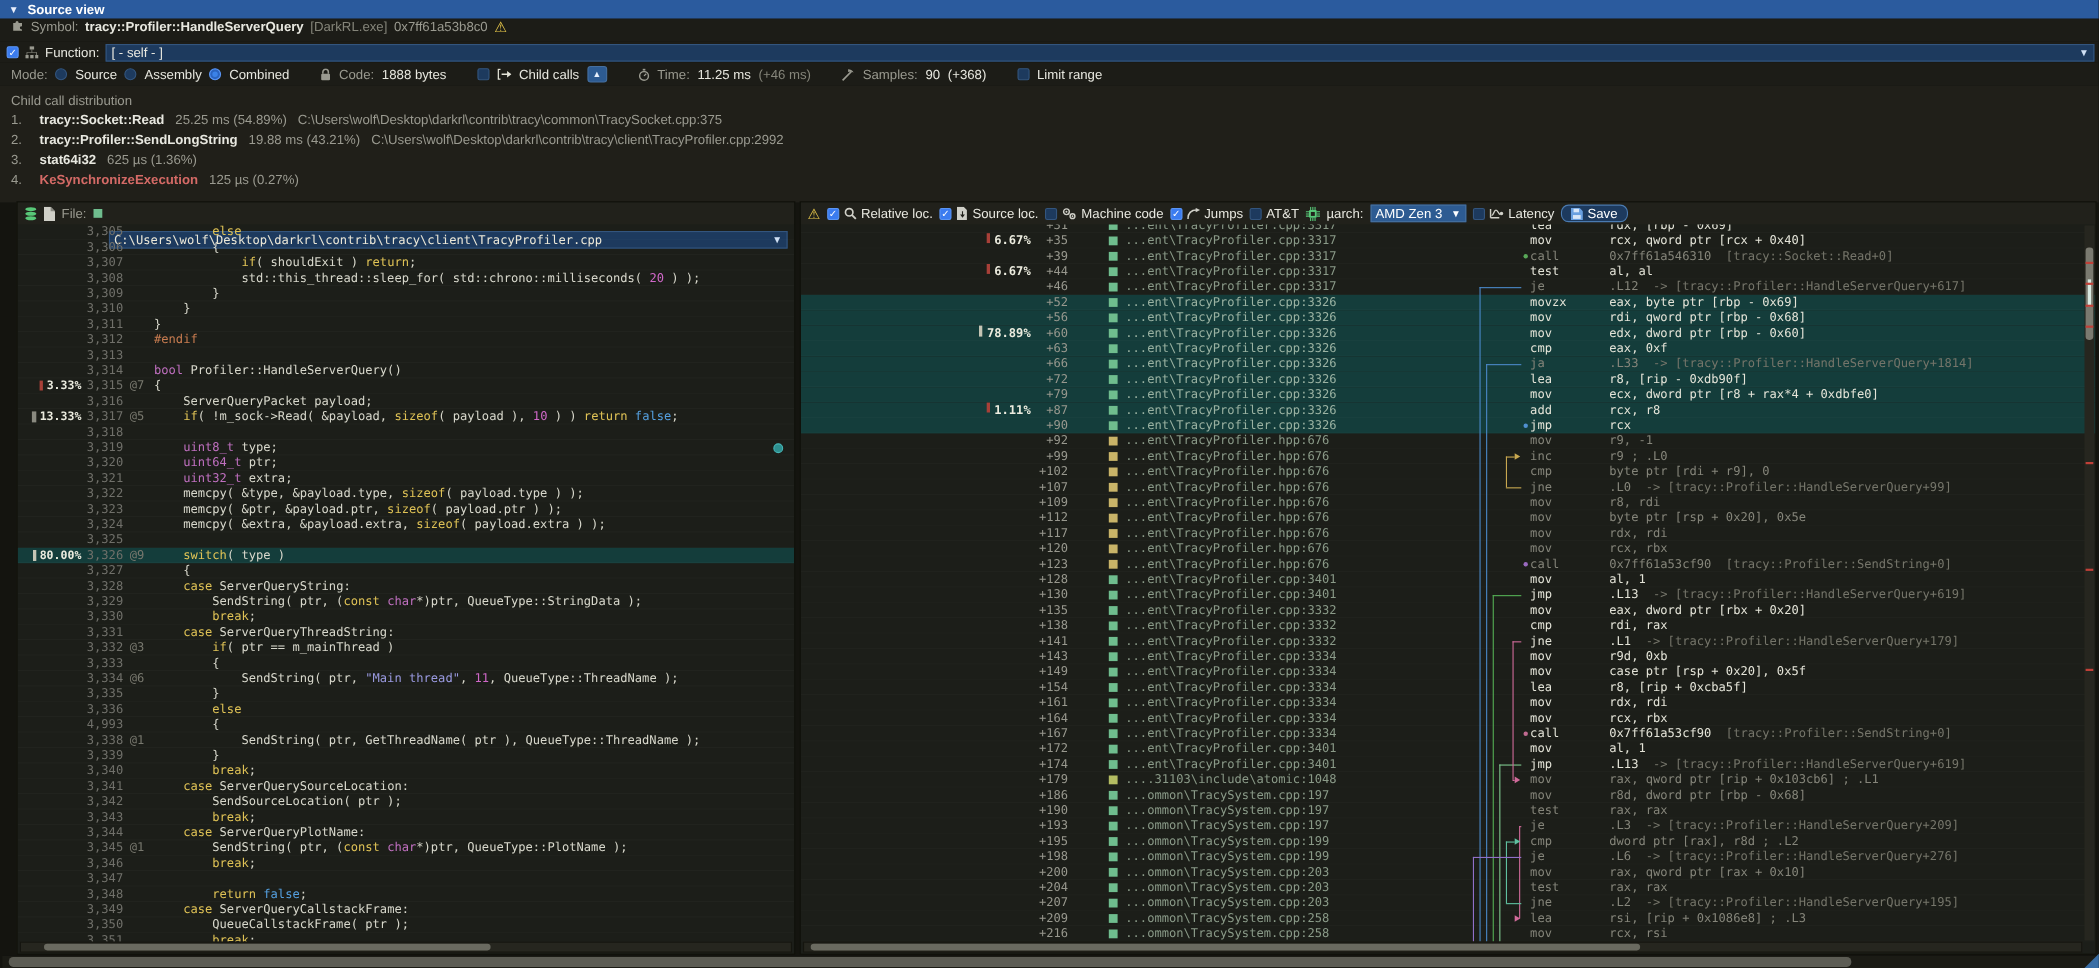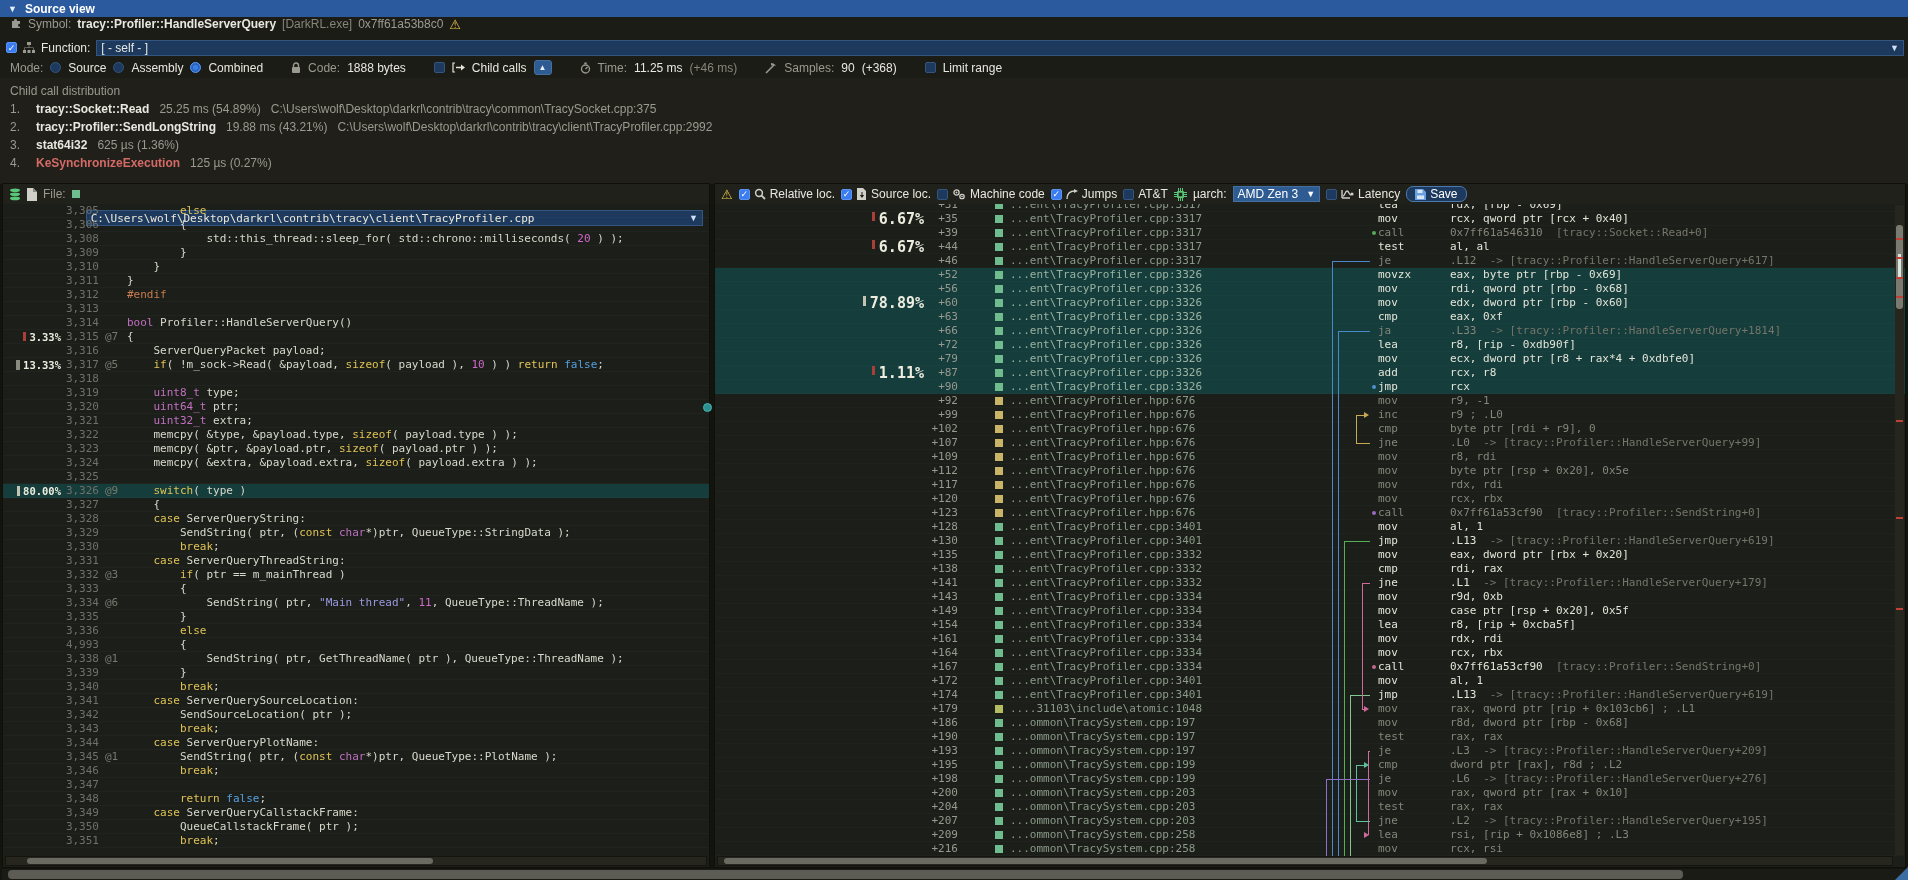--- a/index.html
+++ b/index.html
@@ -39,21 +39,21 @@
   .child-calls { height:106px; padding:4px 10px 0 10px; background:#201f19; }
   .cc-header { color:#9a9a90; height:18px; line-height:18px; }
   .cc-item { height:18px; line-height:18px; display:flex; gap:10px; white-space:nowrap; }
   .cc-idx { color:#9a9a90; width:16px; }
   .cc-name { color:#e8e8e0; font-weight:bold; }
   .cc-name.alert { color:#d46a66; }
   .cc-time { color:#9a9a90; }
   .cc-path { color:#9a9a90; }
 
   
-  .panes { position:absolute; left:2px; right:2px; top:183px; height:685px; display:flex; gap:4px; }
+  .panes { position:absolute; left:15px; right:2px; top:183px; height:685px; display:flex; gap:4px; }
   .pane { background:#1c1e19; border:1px solid #101009; position:relative; overflow:hidden; }
   .pane.left { width:708px; }
   .pane.right { flex:1; }
 
   .pane-header { height:20px; display:flex; align-items:center; gap:6px; padding:0 6px; background:#21211b; }
   .file-combo { flex:1; height:16px;margin-top:48px; }
   .file-combo .path { color:#ece8d8; }
   .sq { width:8px; height:8px; display:inline-block; }
 
   .icon { color:#9a9a90; display:inline-flex; align-items:center; }
@@ -84,21 +84,21 @@
   .save-btn { background:#1d3a5e; border:1px solid #4a7ab0; border-radius:7px; height:16px;
               display:inline-flex; align-items:center; gap:4px; padding:0 8px; color:#fff; }
 
   
   .asm-body { position:relative; height:654px; overflow:hidden; }
   .asm-rows { position:relative; margin-top:-6px; }
   .asm-row { height:14px; line-height:14px; display:flex; align-items:center; white-space:pre;
              font-size:11px; border-bottom:1px solid rgba(255,255,255,0.02); }
   .asm-row.hl { background:#143d3b; }
   .a-pct { width:209px; display:flex; align-items:flex-start; justify-content:flex-end; gap:4px;
-           font-weight:bold; color:#ececdf; font-size:15px; font-family:"DejaVu Sans Mono",monospace; }
+           font-weight:bold; color:#ececdf; font-size:11px; font-family:"DejaVu Sans Mono",monospace; }
   .a-off { width:34px; text-align:right; color:#98988e; }
   .a-pad { width:36px; }
   .a-sq { width:16px; display:flex; align-items:center; justify-content:flex-start; padding-left:1px; }
   .a-loc { width:230px; color:#8a9a88; overflow:hidden; }
   .asm-row.hl .a-loc { color:#9ab2a2; }
   .a-gutter { width:130px; align-self:stretch; position:relative; }
   .a-mn { width:80px; position:relative; padding-left:8px; color:#e4e4d8; }
   .a-op { flex:1; color:#e4e4d8; overflow:hidden; }
   .asm-row.dim .a-mn, .asm-row.dim .a-op { color:#85857a; }
   .a-sym { color:#75756a; }
@@ -273,20 +273,21 @@
       <span class="lbl">File:</span>
       <span class="sq" style="background:#6fbd8e"></span>
       <div class="combo file-combo">
         <span class="path mono" style="font-size:11px">C:\Users\wolf\Desktop\darkrl\contrib\tracy\client\TracyProfiler.cpp</span>
         <span class="arrow">▼</span>
       </div>
     </div>
     <div class="src-rows mono" id="src-rows">
         <div class="src-row"><span class="src-pct"><span></span></span><span class="src-num">3,305</span><span class="src-ann"></span><span class="src-code">        <span class="k">else</span></span></div>
         <div class="src-row"><span class="src-pct"><span></span></span><span class="src-num">3,306</span><span class="src-ann"></span><span class="src-code">        {</span></div>
+        <div class="src-row"><span class="src-pct"><span></span></span><span class="src-num">3,307</span><span class="src-ann"></span><span class="src-code">            <span class="k">if</span>( shouldExit ) <span class="k">return</span>;</span></div>
         <div class="src-row"><span class="src-pct"><span></span></span><span class="src-num">3,308</span><span class="src-ann"></span><span class="src-code">            std::this_thread::sleep_for( std::chrono::milliseconds( <span class="n">20</span> ) );</span></div>
         <div class="src-row"><span class="src-pct"><span></span></span><span class="src-num">3,309</span><span class="src-ann"></span><span class="src-code">        }</span></div>
         <div class="src-row"><span class="src-pct"><span></span></span><span class="src-num">3,310</span><span class="src-ann"></span><span class="src-code">    }</span></div>
         <div class="src-row"><span class="src-pct"><span></span></span><span class="src-num">3,311</span><span class="src-ann"></span><span class="src-code">}</span></div>
         <div class="src-row"><span class="src-pct"><span></span></span><span class="src-num">3,312</span><span class="src-ann"></span><span class="src-code"><span class="p">#endif</span></span></div>
         <div class="src-row"><span class="src-pct"><span></span></span><span class="src-num">3,313</span><span class="src-ann"></span><span class="src-code"></span></div>
         <div class="src-row"><span class="src-pct"><span></span></span><span class="src-num">3,314</span><span class="src-ann"></span><span class="src-code"><span class="t">bool</span> Profiler::HandleServerQuery()</span></div>
         <div class="src-row"><span class="src-pct"><span class="pbar r"></span><span>3.33%</span></span><span class="src-num">3,315</span><span class="src-ann">@7</span><span class="src-code">{</span></div>
         <div class="src-row"><span class="src-pct"><span></span></span><span class="src-num">3,316</span><span class="src-ann"></span><span class="src-code">    ServerQueryPacket payload;</span></div>
         <div class="src-row"><span class="src-pct"><span class="pbar g"></span><span>13.33%</span></span><span class="src-num">3,317</span><span class="src-ann">@5</span><span class="src-code">    <span class="k">if</span>( !m_sock-&gt;Read( &amp;payload, <span class="k">sizeof</span>( payload ), <span class="n">10</span> ) ) <span class="k">return</span> <span class="b">false</span>;</span></div>

